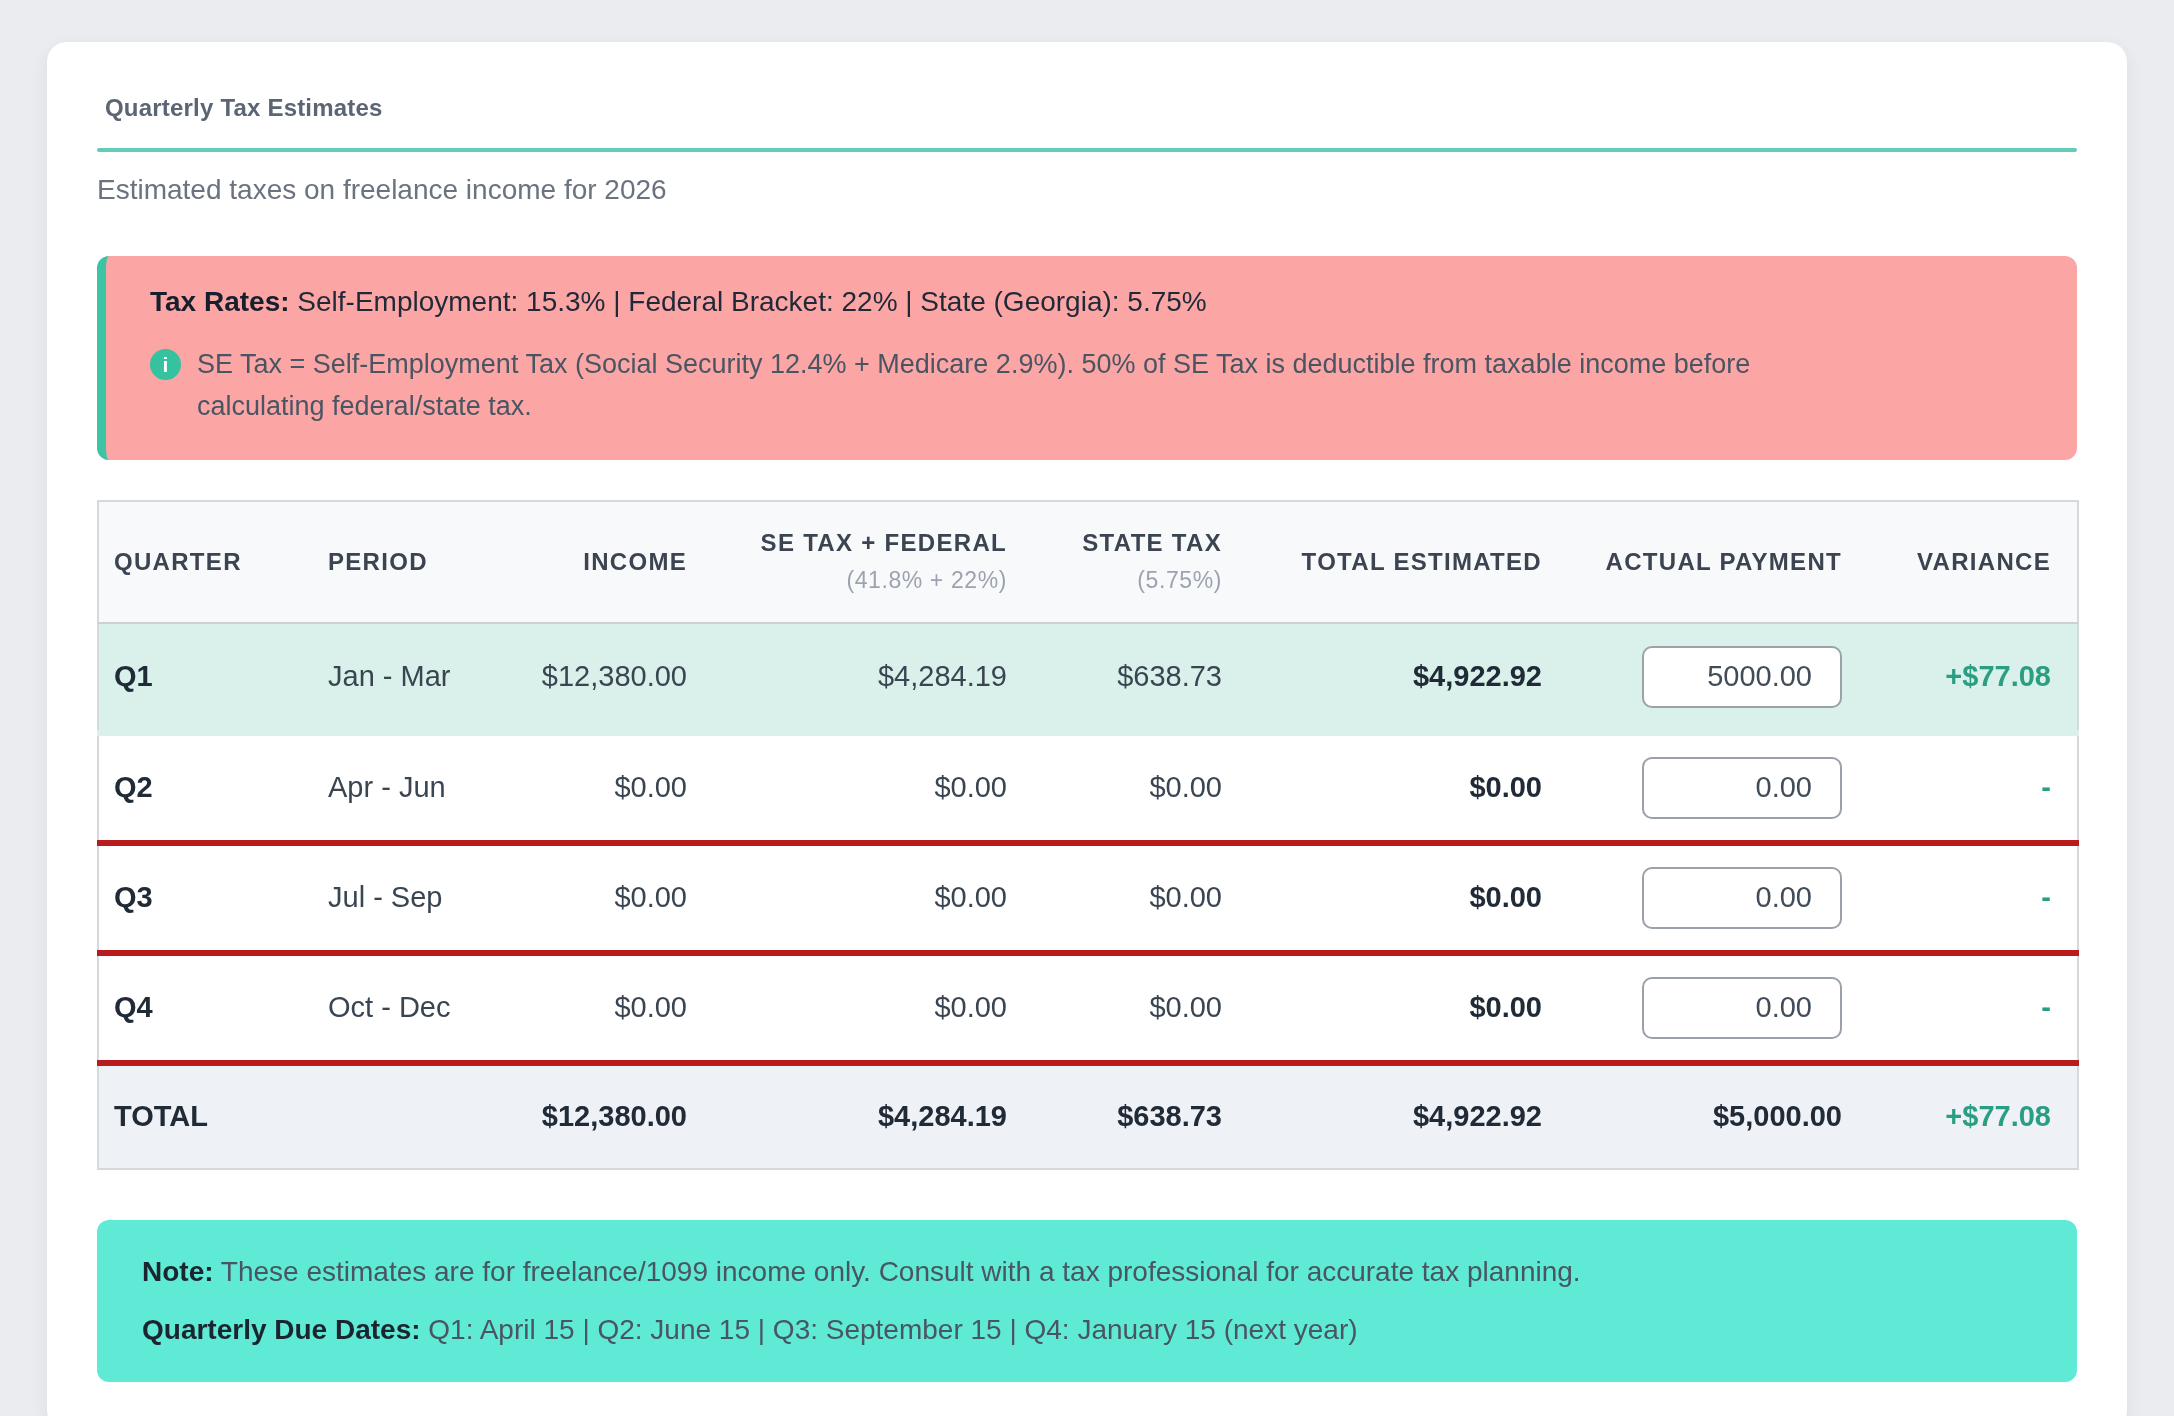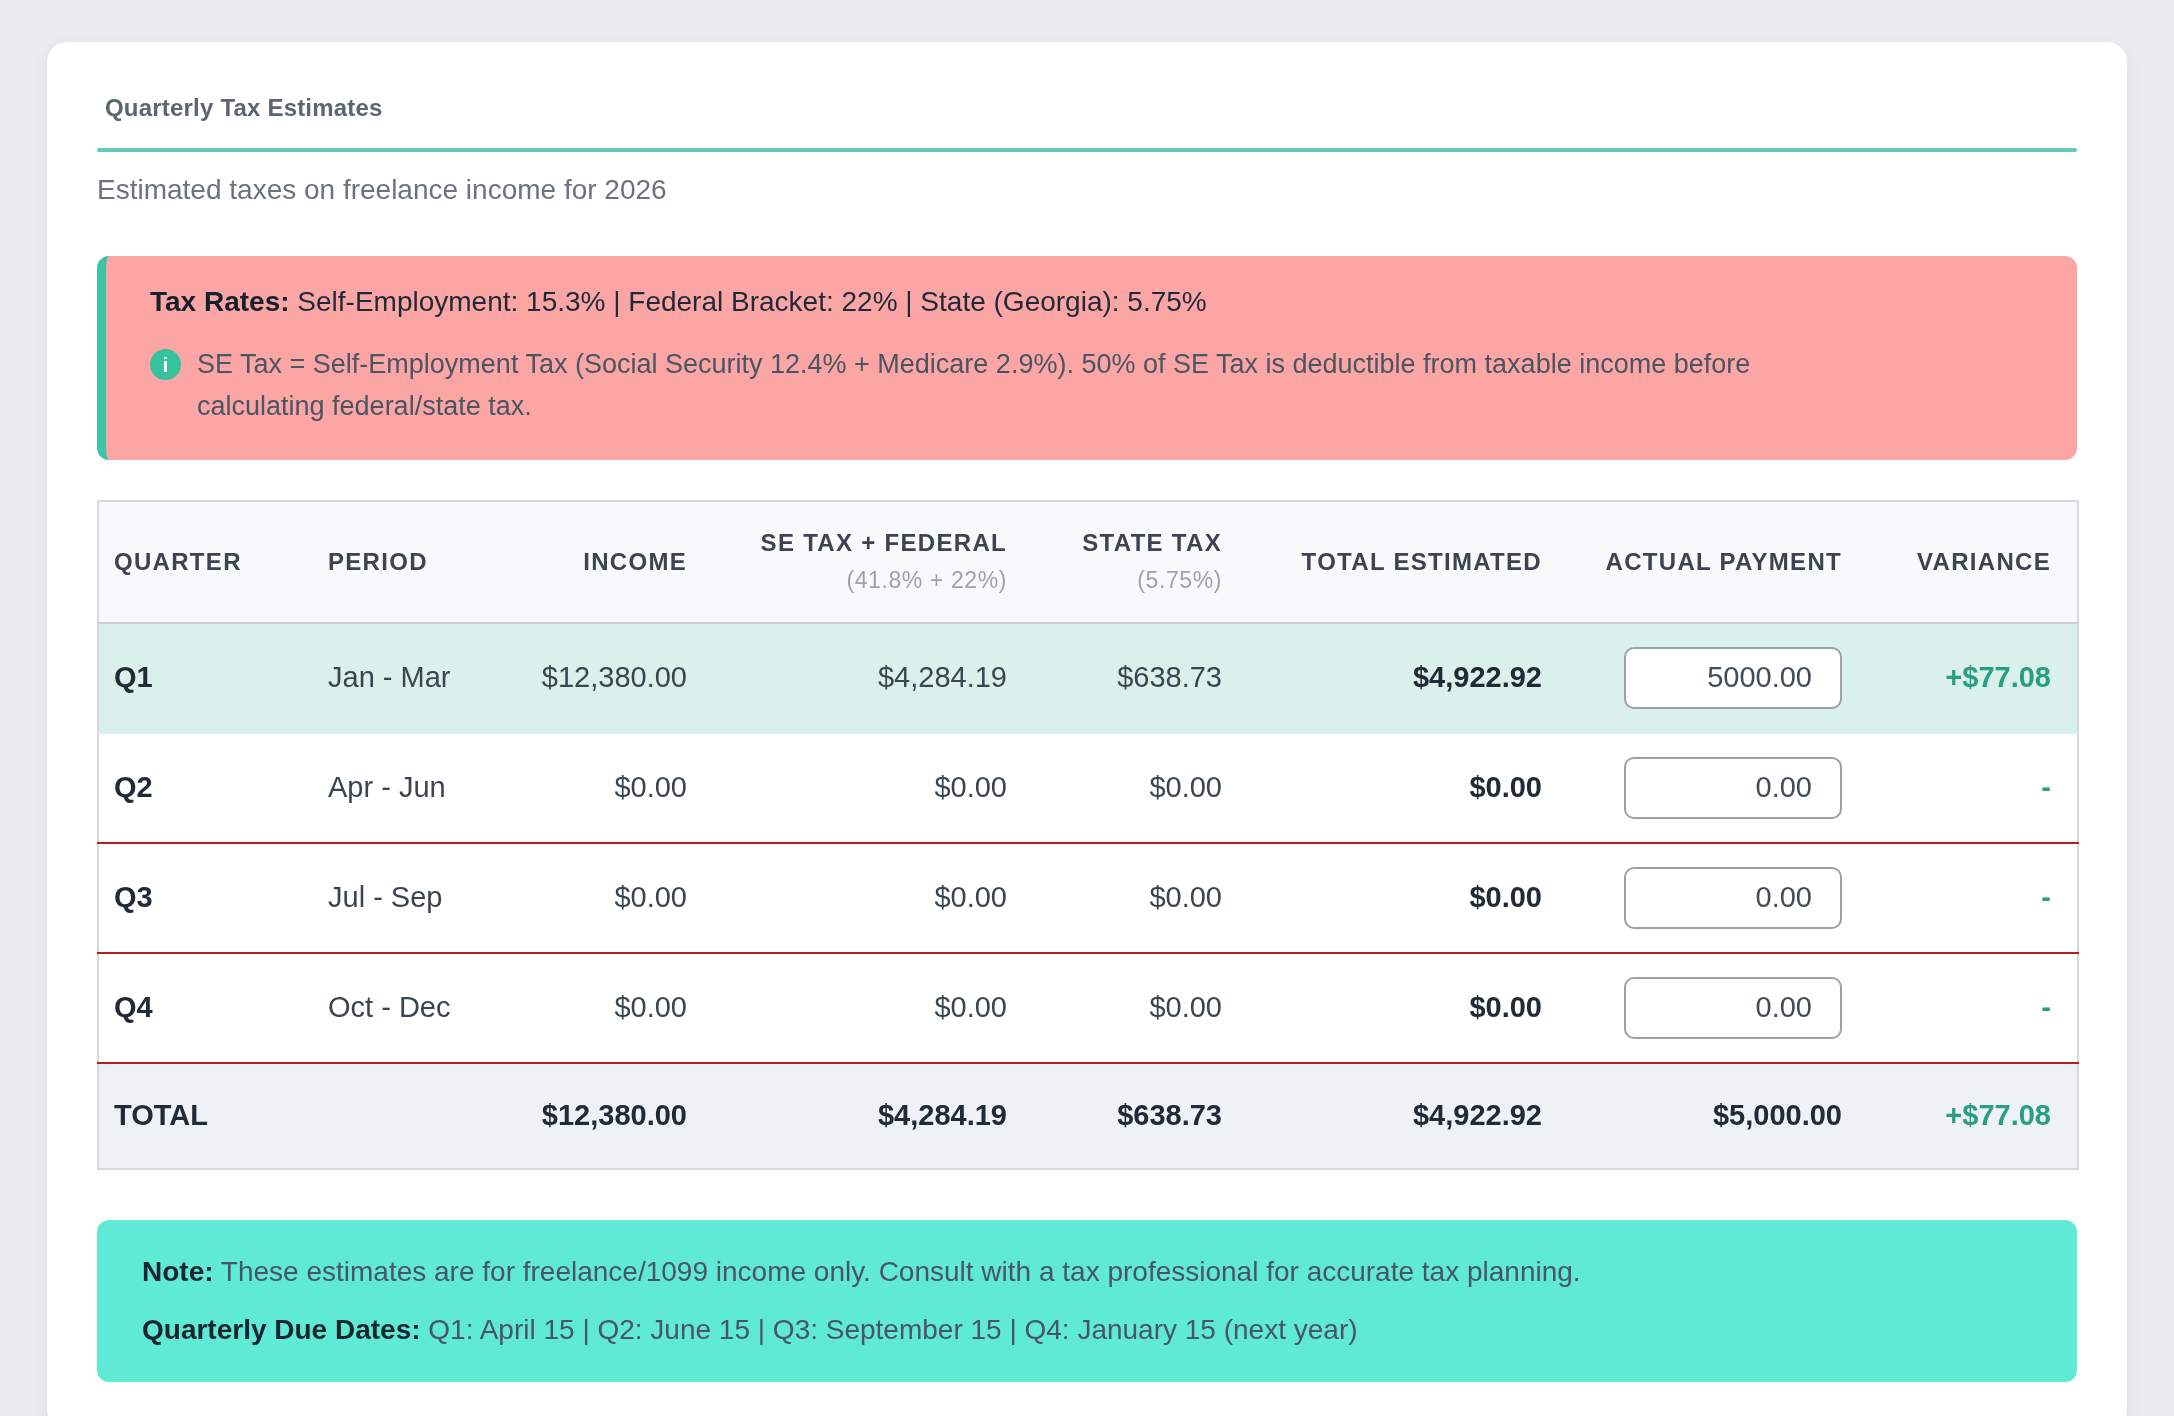--- a/index.html
+++ b/index.html
@@ -74,29 +74,29 @@
   th.pad-l, td.pad-l { padding-left: 15px; }
   th.pad-l2, td.pad-l2 { padding-left: 30px; }
   th.ar, td.ar { padding-right: 26px; }
   .h-sub { margin-top: 10px; font-size: 23px; font-weight: 400; color: #9ca3af; letter-spacing: 0.6px; }
 
   tbody td {
     height: 110px;
     background: #ffffff;
     font-size: 29px;
     color: #3a4552;
-    border-bottom: 2px solid #b91c1c;
+    border-bottom: 6px solid #b91c1c;
   }
   tr.highlighted td { background: #d9f1ea; border-bottom-color: #d9f1ea; }
   td.q { font-weight: 700; color: #212b37; }
   td.strong { font-weight: 700; color: #212b37; }
   td.variance { font-weight: 700; color: #299e83; }
 
   .payment-input {
-    width: 218px;
+    width: 200px;
     height: 62px;
     border: 2px solid #9aa1a9;
     border-radius: 10px;
     background: #ffffff;
     font-family: inherit;
     font-size: 29px;
     color: #414c59;
     text-align: right;
     padding: 0 28px 0 28px;
     outline: none;

